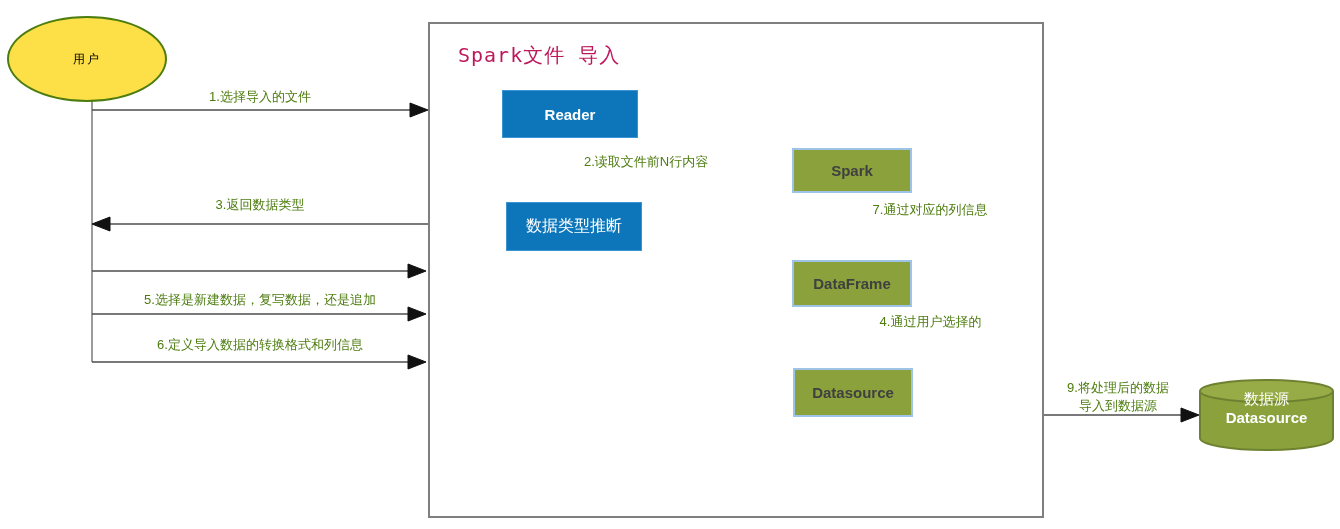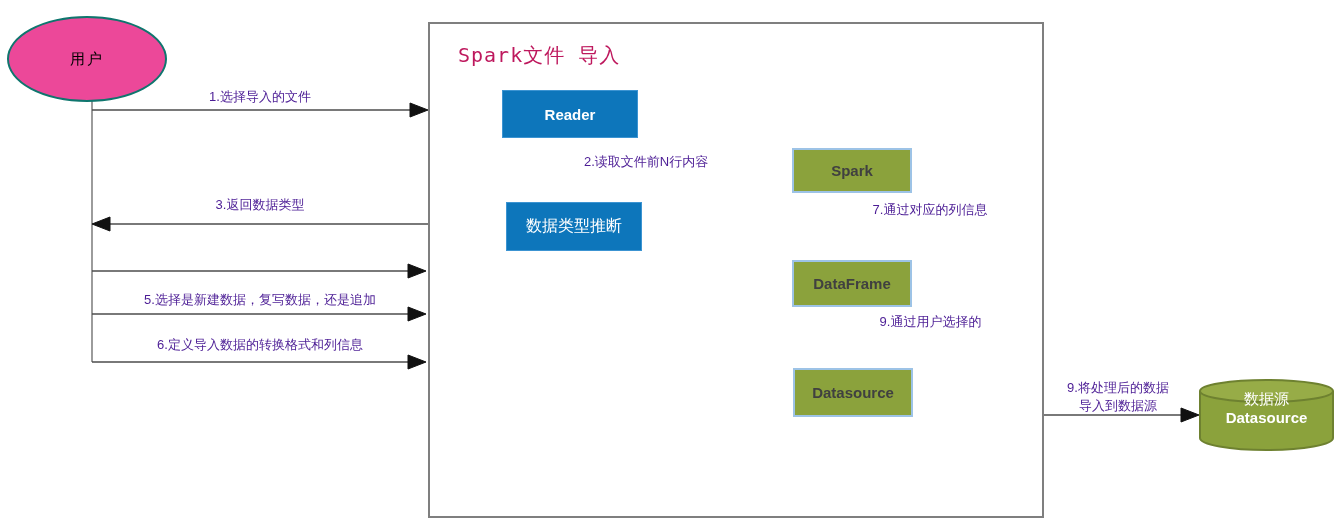--- a/index.html
+++ b/index.html
@@ -37,26 +37,26 @@
     font-weight:bold;font-size:15px;
   }
   .reader{left:502px;top:90px;width:136px;height:48px;}
   .type-inference{left:506px;top:202px;width:136px;height:49px;}
   .spark{left:792px;top:148px;width:120px;height:45px;}
   .dataframe{left:792px;top:260px;width:120px;height:47px;}
   .datasource{left:793px;top:368px;width:120px;height:49px;}
   
   .actor{
     left:7px;top:16px;width:156px;height:82px;border-radius:50%;
-    background:#ec4899;border:2px solid #0f766e;
+    background:#fde047;border:2px solid #4d7c0f;
     display:flex;align-items:center;justify-content:center;
-    font-size:15px;color:#000;letter-spacing:2px;
+    font-size:12px;color:#000;letter-spacing:2px;
   }
   
-  .edge-label{font-size:13px;line-height:18px;color:#4c1d95;white-space:nowrap;}
+  .edge-label{font-size:13px;line-height:18px;color:#4d7c0f;white-space:nowrap;}
   .ctr{text-align:center;}
   .lbl-1{left:90px;top:88px;width:340px;}
   .lbl-2{left:584px;top:153px;}
   .lbl-3{left:90px;top:196px;width:340px;}
   .lbl-4{left:90px;top:253px;width:340px;}
   .lbl-5{left:90px;top:291px;width:340px;}
   .lbl-6{left:90px;top:336px;width:340px;}
   .lbl-7{left:845px;top:201px;width:170px;}
   .lbl-8{left:848px;top:313px;width:165px;}
   .lbl-9{left:1058px;top:379px;width:120px;}
@@ -139,20 +139,20 @@
 
   <div class="abs edge-label ctr lbl-1">1.选择导入的文件</div>
   <div class="abs edge-label lbl-2">2.读取文件前N行内容</div>
   <div class="abs edge-label ctr lbl-3">3.返回数据类型</div>
   <div class="abs edge-label ctr lbl-5">5.选择是新建数据，复写数据，还是追加</div>
   <div class="abs edge-label ctr lbl-6">6.定义导入数据的转换格式和列信息</div>
   <div class="abs edge-label ctr lbl-7">
     <div>7.通过对应的列信息</div>
   </div>
   <div class="abs edge-label ctr lbl-8">
-    <div>9.通过用户选择的</div>
+    <div>4.通过用户选择的</div>
   </div>
   <div class="abs edge-label ctr lbl-9">
     <div>9.将处理后的数据</div>
     <div>导入到数据源</div>
   </div>
 
 </div>
 
 </body></html>

